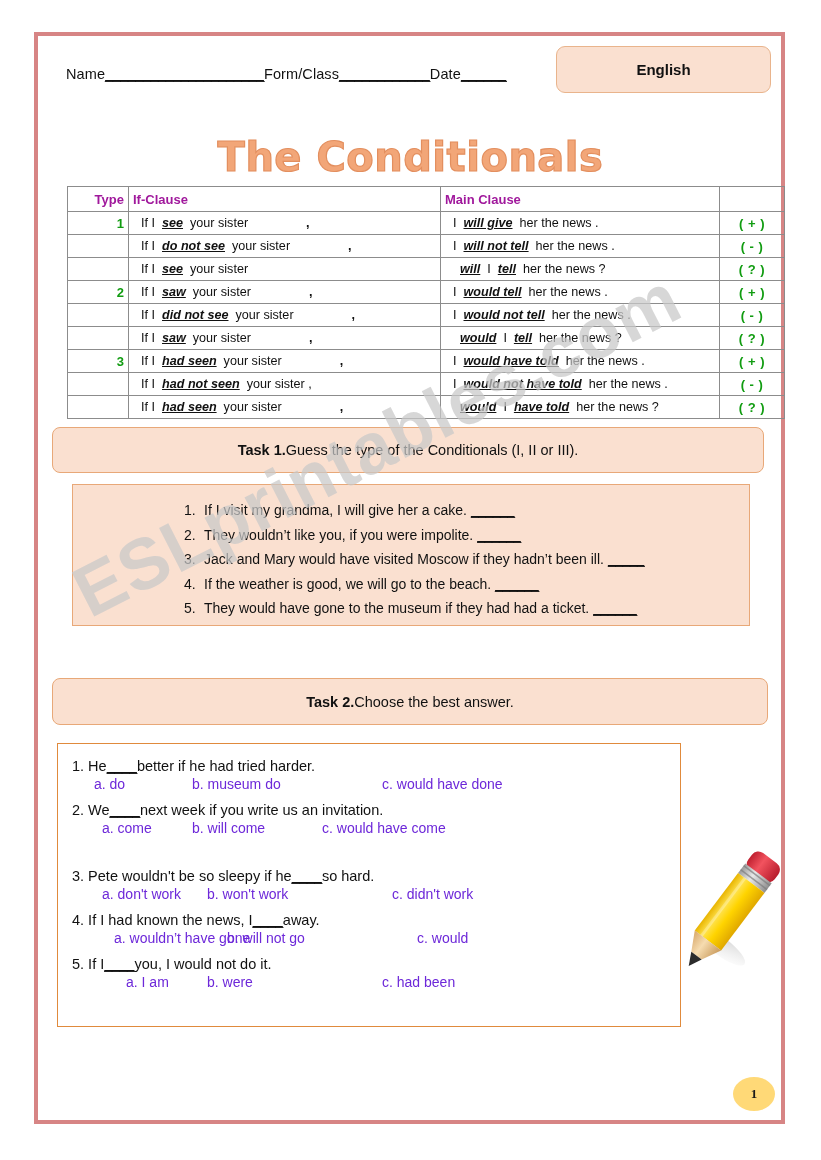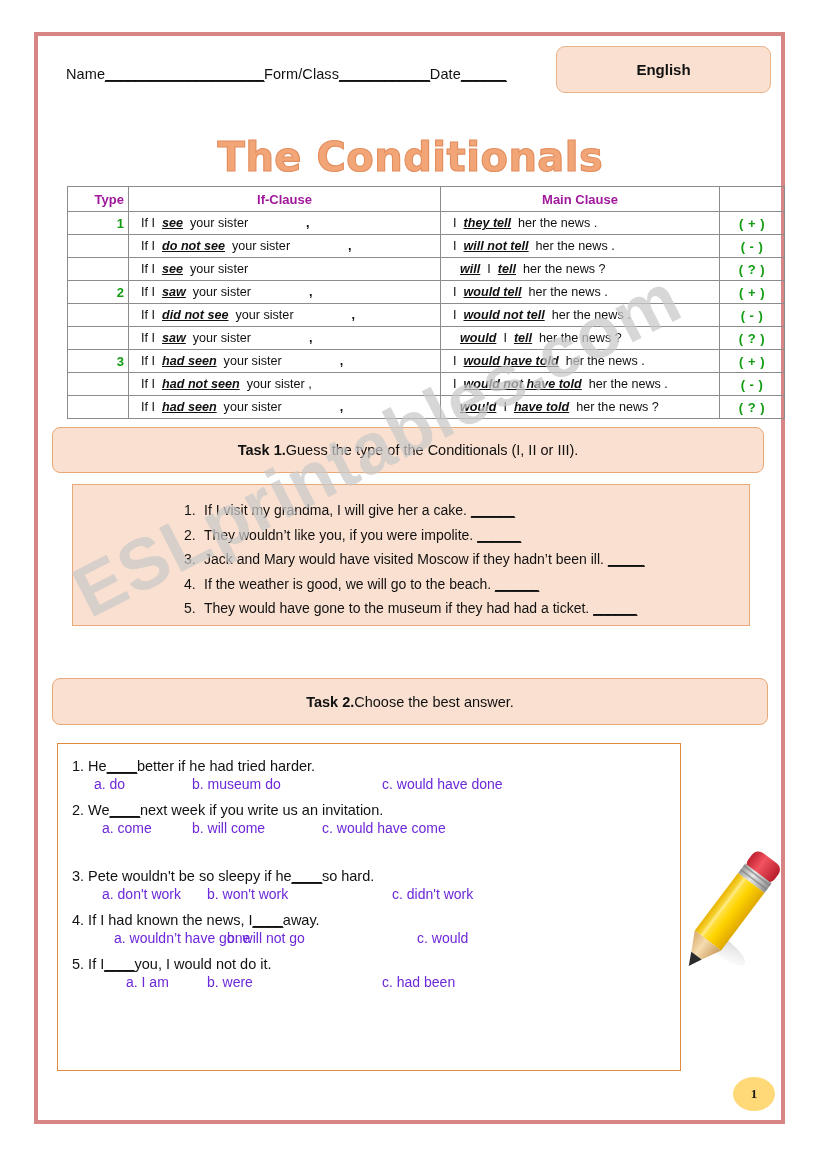--- a/index.html
+++ b/index.html
@@ -104,21 +104,20 @@
     overflow: hidden;
     white-space: nowrap;
   }
   #cond-table .col-type   { width: 52px;  text-align: right; }
   #cond-table .col-if     { width: 303px; }
   #cond-table .col-main   { width: 270px; border-radius: 6px; }
   #cond-table .col-sign   { width: 56px;  text-align: center; }
   #cond-table thead th {
     font-weight: bold;
     color: #a0189c;
-    text-align: center;
     font-size: 13px;
     height: 24px;
   }
   #cond-table .typenum { color: #119c11; font-weight: bold; font-size: 13px; }
   #cond-table .sign    { color: #119c11; font-weight: bold; font-size: 13px; letter-spacing: .5px;}
   .vb { font-weight: bold; font-style: italic; text-decoration: underline; }
   .sp-l { padding-left: 8px; }
   .gap { display: inline-block; }
 
   
@@ -152,21 +151,21 @@
     margin: 0 0 5.5px 0;
     line-height: 19px;
     white-space: nowrap;
   }
   #task1-box li .num { display: inline-block; width: 20px; }
   .fill { text-decoration: underline; letter-spacing: -0.5px; }
 
   
   #task2-box {
     left: 57px; top: 743px;
-    width: 624px; height: 328px;
+    width: 624px; height: 284px;
     background: #ffffff;
     border: 1px solid #e08a3c;
     box-sizing: border-box;
     padding: 13px 0 0 0;
   }
   .q { font-size: 14.5px; color: #111; white-space: nowrap; line-height: 19px;}
   .q-stem { margin-left: 14px; }
   .opts {
     position: relative;
     height: 24px;
@@ -216,21 +215,21 @@
         <th class="col-type">Type</th>
         <th class="col-if">If-Clause</th>
         <th class="col-main">Main Clause</th>
         <th class="col-sign"></th>
       </tr>
     </thead>
     <tbody id="cond-tbody">
         <tr>
           <td class="col-type"><span class="typenum">1</span></td>
           <td class="col-if"><span class="sp-l">If I</span>&nbsp;&nbsp;<span class="vb">see</span>&nbsp;&nbsp;<span>your sister</span><span class="gap" style="width:58px"></span><b>,</b></td>
-          <td class="col-main"><span class="sp-l">I</span>&nbsp;&nbsp;<span class="vb">they tell</span>&nbsp;&nbsp;<span>her the news .</span></td>
+          <td class="col-main"><span class="sp-l">I</span>&nbsp;&nbsp;<span class="vb">will give</span>&nbsp;&nbsp;<span>her the news .</span></td>
           <td class="col-sign"><span class="sign">( + )</span></td>
         </tr>
         <tr>
           <td class="col-type"></td>
           <td class="col-if"><span class="sp-l">If I</span>&nbsp;&nbsp;<span class="vb">do not  see</span>&nbsp;&nbsp;<span>your sister</span><span class="gap" style="width:58px"></span><b>,</b></td>
           <td class="col-main"><span class="sp-l">I</span>&nbsp;&nbsp;<span class="vb">will not tell</span>&nbsp;&nbsp;<span>her the news .</span></td>
           <td class="col-sign"><span class="sign">( - )</span></td>
         </tr>
         <tr>
           <td class="col-type"></td>

